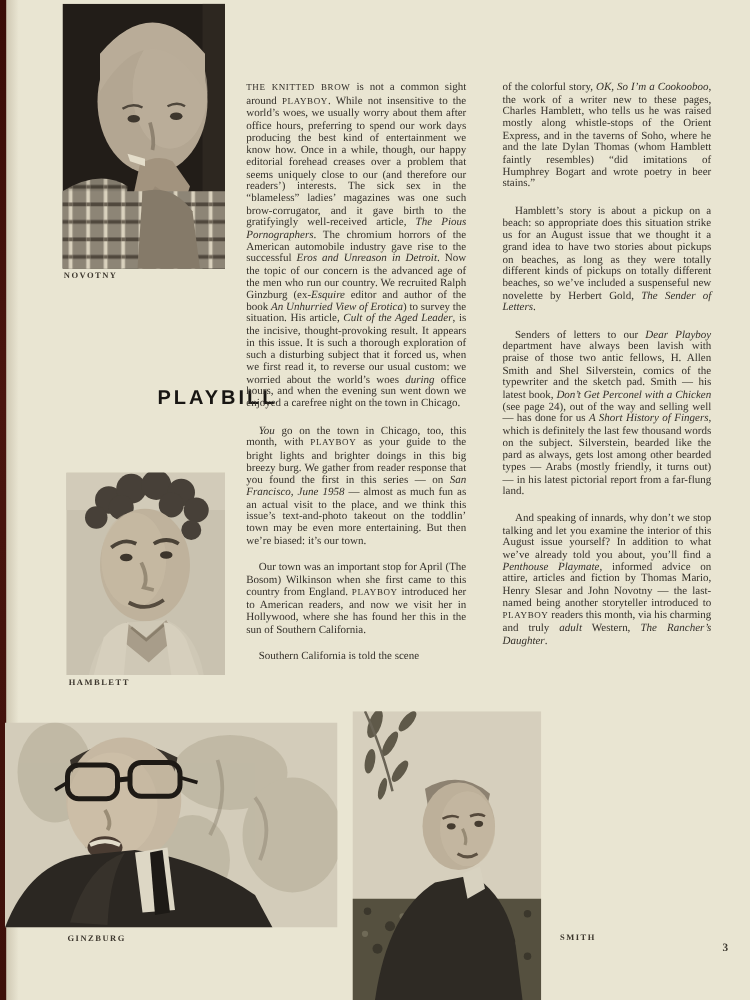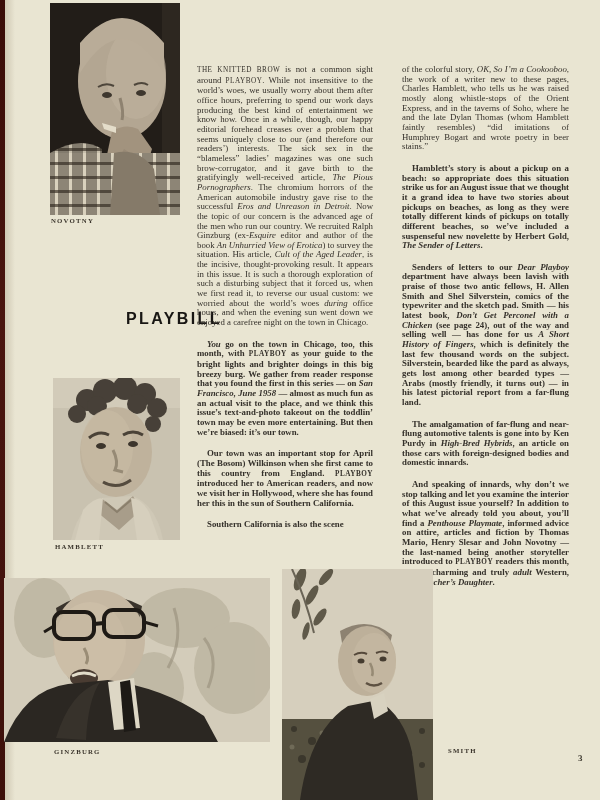--- a/index.html
+++ b/index.html
@@ -33,21 +33,21 @@
   }
   .col{
     position:absolute;top:53px;
     text-align:justify;
     font-size:8.8px;line-height:9.65px;
     color:#34302a;
   }
   .col-1{left:185px;width:200px;}
   .col-2{left:390px;width:191px;}
   .para{margin:12px;}
-  .para.indent{text-indent:10px;font-weight:bold;}
+  .para.indent{text-indent:10px;}
   .run-i{font-style:italic;}
   .run-sc{font-size:7.2px;letter-spacing:.5px;}
   .page-number{
     position:absolute;left:578px;top:753px;
     font-size:9px;color:#3c382f;font-weight:bold;
   }
 </style>
 </head>
 <body>
 
@@ -117,27 +117,26 @@
       <path d="M30 132 q10 -12 20 -12 l-4 42 -24 0 z" fill="#d6cfbd"></path>
       <path d="M96 134 q-8 -14 -18 -14 l6 42 22 0 z" fill="#d6cfbd"></path>
     </svg>
   </div>
   <div class="caption" style="left:55px;top:543px;">HAMBLETT</div>
 
   <div class="col col-1">
       <p class="para"><span class="run-sc">THE KNITTED BROW</span><span> is not a common sight around </span><span class="run-sc">PLAYBOY</span><span>. While not insensitive to the world’s woes, we usually worry about them after office hours, preferring to spend our work days producing the best kind of entertainment we know how. Once in a while, though, our happy editorial forehead creases over a problem that seems uniquely close to our (and therefore our readers’) interests. The sick sex in the “blameless” ladies’ magazines was one such brow-corrugator, and it gave birth to the gratifyingly well-received article, </span><span class="run-i">The Pious Pornographers</span><span>. The chromium horrors of the American automobile industry gave rise to the successful </span><span class="run-i">Eros and Unreason in Detroit</span><span>. Now the topic of our concern is the advanced age of the men who run our country. We recruited Ralph Ginzburg (ex-</span><span class="run-i">Esquire</span><span> editor and author of the book </span><span class="run-i">An Unhurried View of Erotica</span><span>) to survey the situation. His article, </span><span class="run-i">Cult of the Aged Leader</span><span>, is the incisive, thought-provoking result. It appears in this issue. It is such a thorough exploration of such a disturbing subject that it forced us, when we first read it, to reverse our usual custom: we worried about the world’s woes </span><span class="run-i">during</span><span> office hours, and when the evening sun went down we enjoyed a carefree night on the town in Chicago.</span></p>
       <p class="para indent"><span class="run-i">You</span><span> go on the town in Chicago, too, this month, with </span><span class="run-sc">PLAYBOY</span><span> as your guide to the bright lights and brighter doings in this big breezy burg. We gather from reader response that you found the first in this series — on </span><span class="run-i">San Francisco, June 1958</span><span> — almost as much fun as an actual visit to the place, and we think this issue’s text-and-photo takeout on the toddlin’ town may be even more entertaining. But then we’re biased: it’s our town.</span></p>
       <p class="para indent"><span>Our town was an important stop for April (The Bosom) Wilkinson when she first came to this country from England. </span><span class="run-sc">PLAYBOY</span><span> introduced her to American readers, and now we visit her in Hollywood, where she has found her this in the sun of Southern California.</span></p>
-      <p class="para indent"><span>Southern California is also the scene</span></p>
+      <p class="para indent"><span>Southern California is told the scene</span></p>
     </div>
   <div class="col col-2">
       <p class="para"><span>of the colorful story, </span><span class="run-i">OK, So I’m a Cookooboo</span><span>, the work of a writer new to these pages, Charles Hamblett, who tells us he was raised mostly along whistle-stops of the Orient Express, and in the taverns of Soho, where he and the late Dylan Thomas (whom Hamblett faintly resembles) “did imitations of Humphrey Bogart and wrote poetry in beer stains.”</span></p>
       <p class="para indent"><span>Hamblett’s story is about a pickup on a beach: so appropriate does this situation strike us for an August issue that we thought it a grand idea to have two stories about pickups on beaches, as long as they were totally different kinds of pickups on totally different beaches, so we’ve included a suspenseful new novelette by Herbert Gold, </span><span class="run-i">The Sender of Letters</span><span>.</span></p>
       <p class="para indent"><span>Senders of letters to our </span><span class="run-i">Dear Playboy</span><span> department have always been lavish with praise of those two antic fellows, H. Allen Smith and Shel Silverstein, comics of the typewriter and the sketch pad. Smith — his latest book, </span><span class="run-i">Don’t Get Perconel with a Chicken</span><span> (see page 24), out of the way and selling well — has done for us </span><span class="run-i">A Short History of Fingers</span><span>, which is definitely the last few thousand words on the subject. Silverstein, bearded like the pard as always, gets lost among other bearded types — Arabs (mostly friendly, it turns out) — in his latest pictorial report from a far-flung land.</span></p>
-      <p class="para indent"><span>The amalgamation of far-flung and near-flung automotive talents is gone into by Ken Purdy in </span><span class="run-i">High-Bred Hybrids</span><span>, an article on those cars with foreign-designed bodies and domestic innards.</span></p>
       <p class="para indent"><span>And speaking of innards, why don’t we stop talking and let you examine the interior of this August issue yourself? In addition to what we’ve already told you about, you’ll find a </span><span class="run-i">Penthouse Playmate</span><span>, informed advice on attire, articles and fiction by Thomas Mario, Henry Slesar and John Novotny — the last-named being another storyteller introduced to </span><span class="run-sc">PLAYBOY</span><span> readers this month, via his charming and truly </span><span class="run-i">adult</span><span> Western, </span><span class="run-i">The Rancher’s Daughter</span><span>.</span></p>
     </div>
 
   <div class="photo" style="left:4px;top:578px;width:266px;height:164px;">
     <svg viewBox="0 0 266 164" preserveAspectRatio="none">
       <rect width="266" height="164" fill="#d3ccba"></rect>
       <g opacity="0.55" fill="#b2aa94">
         <ellipse cx="180" cy="40" rx="46" ry="30"></ellipse>
         <ellipse cx="230" cy="90" rx="40" ry="46"></ellipse>
         <ellipse cx="150" cy="110" rx="30" ry="36"></ellipse>

